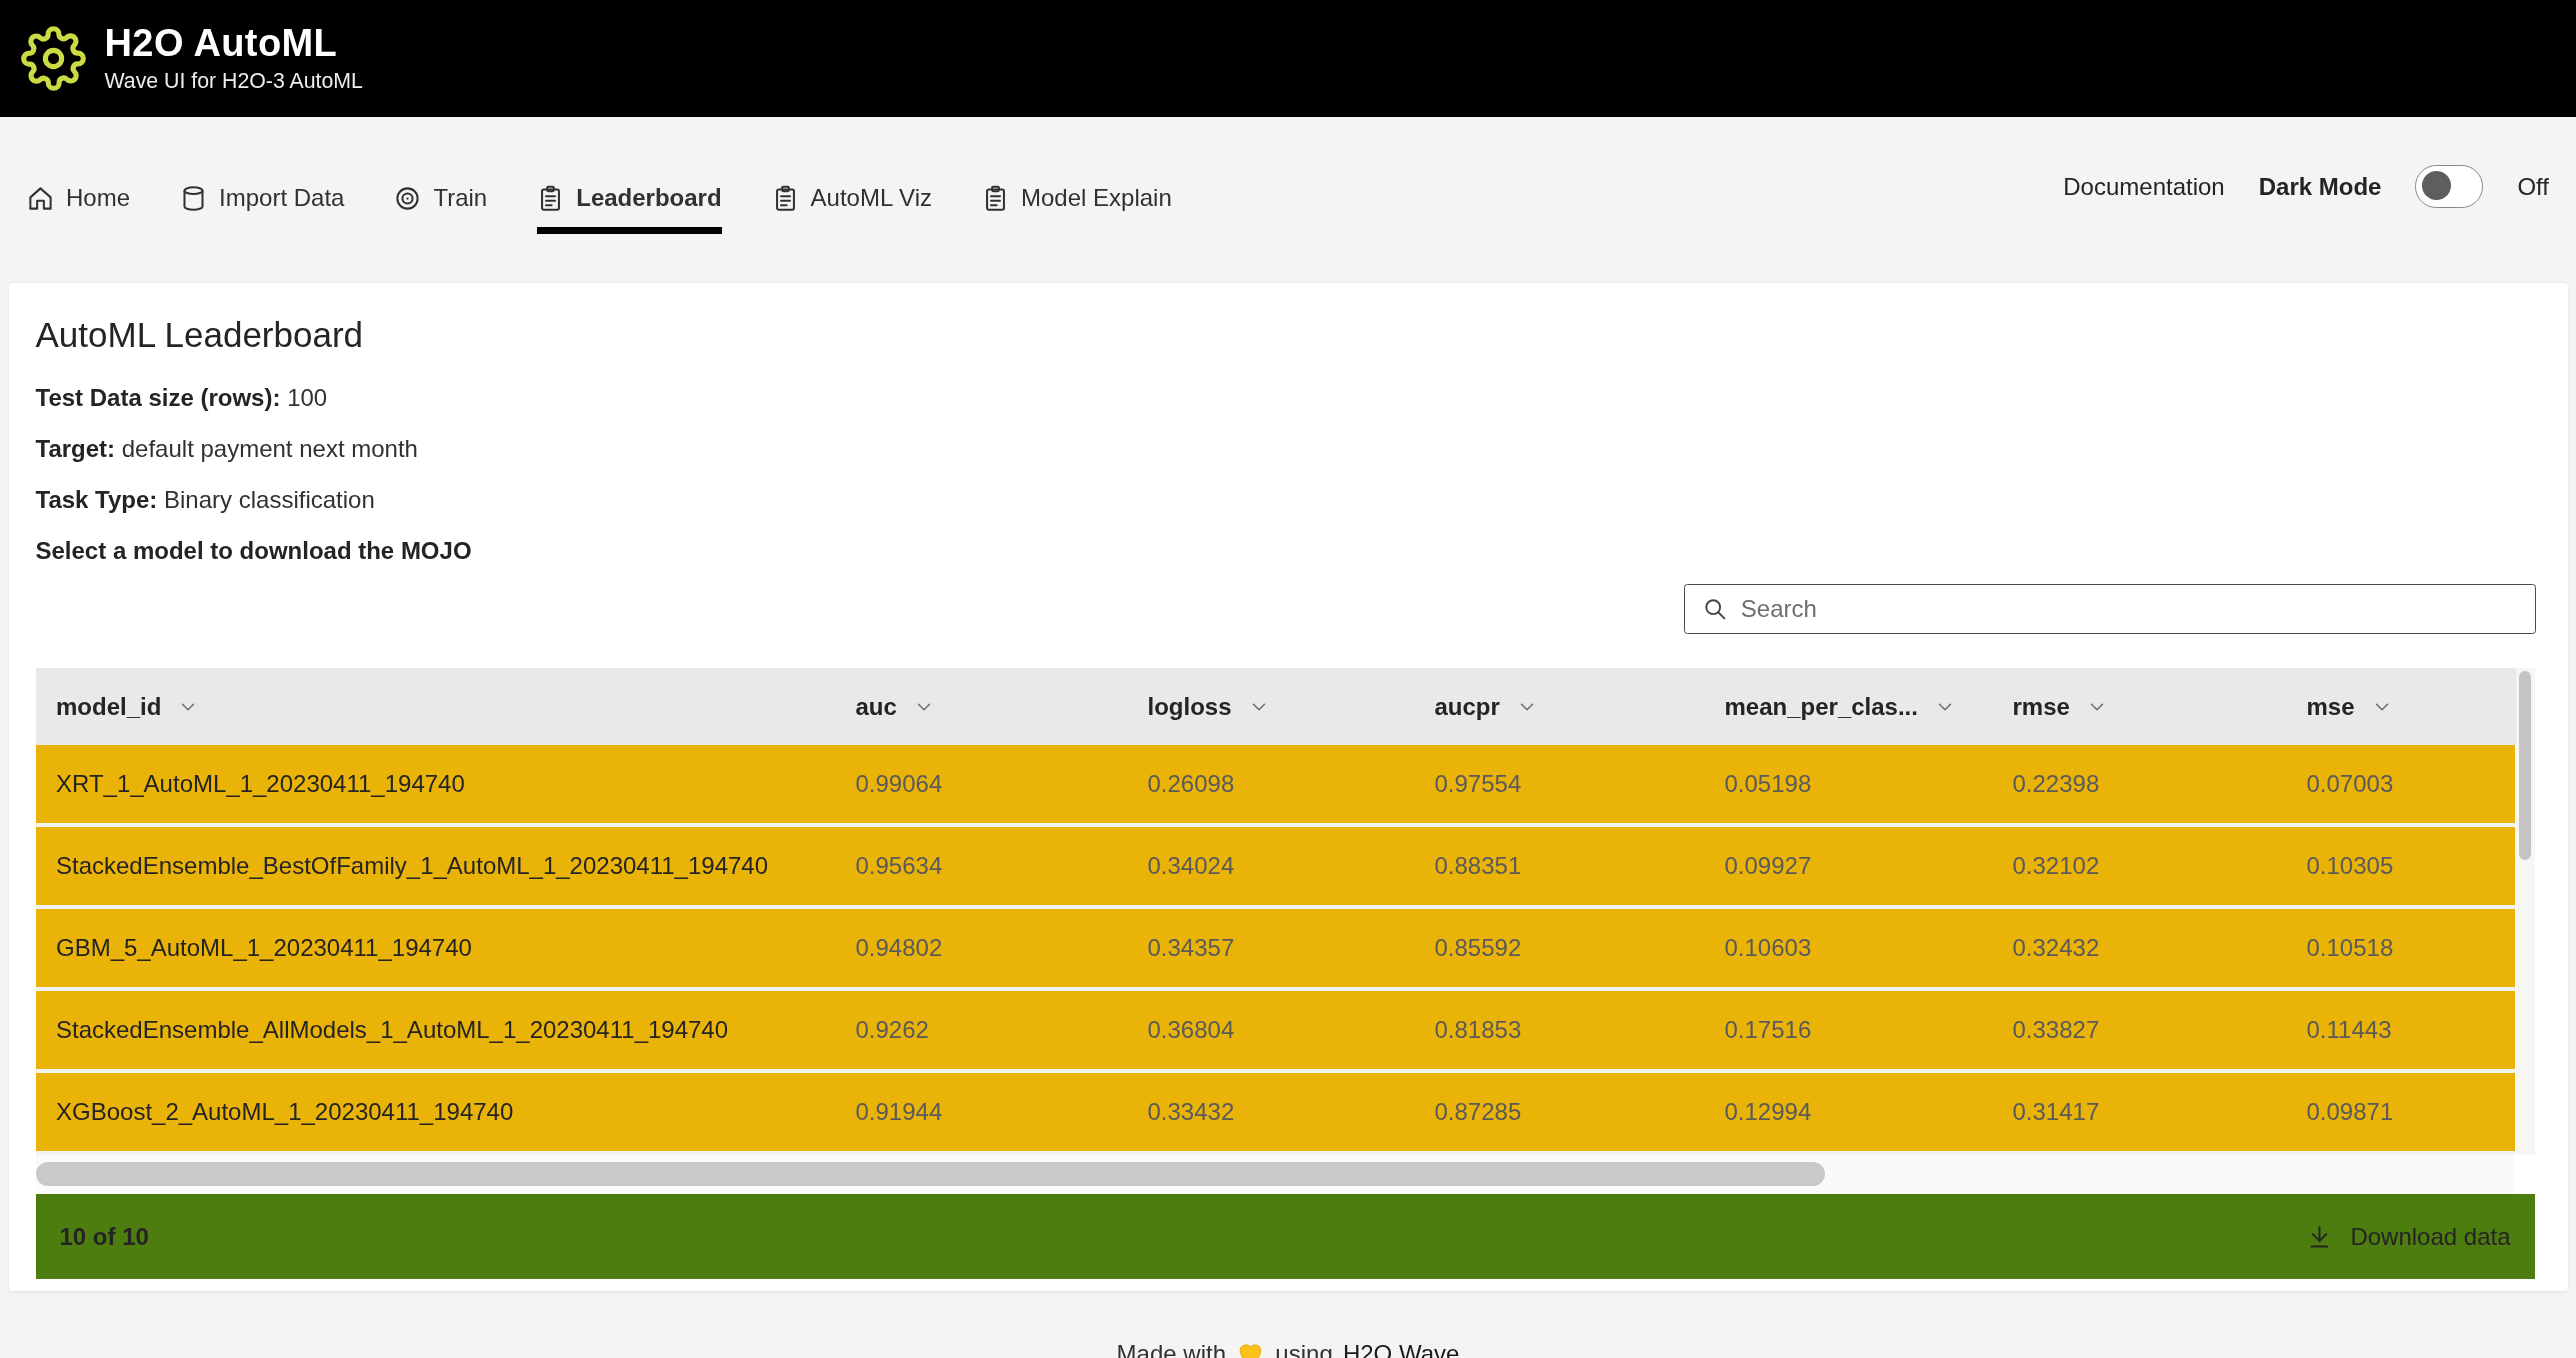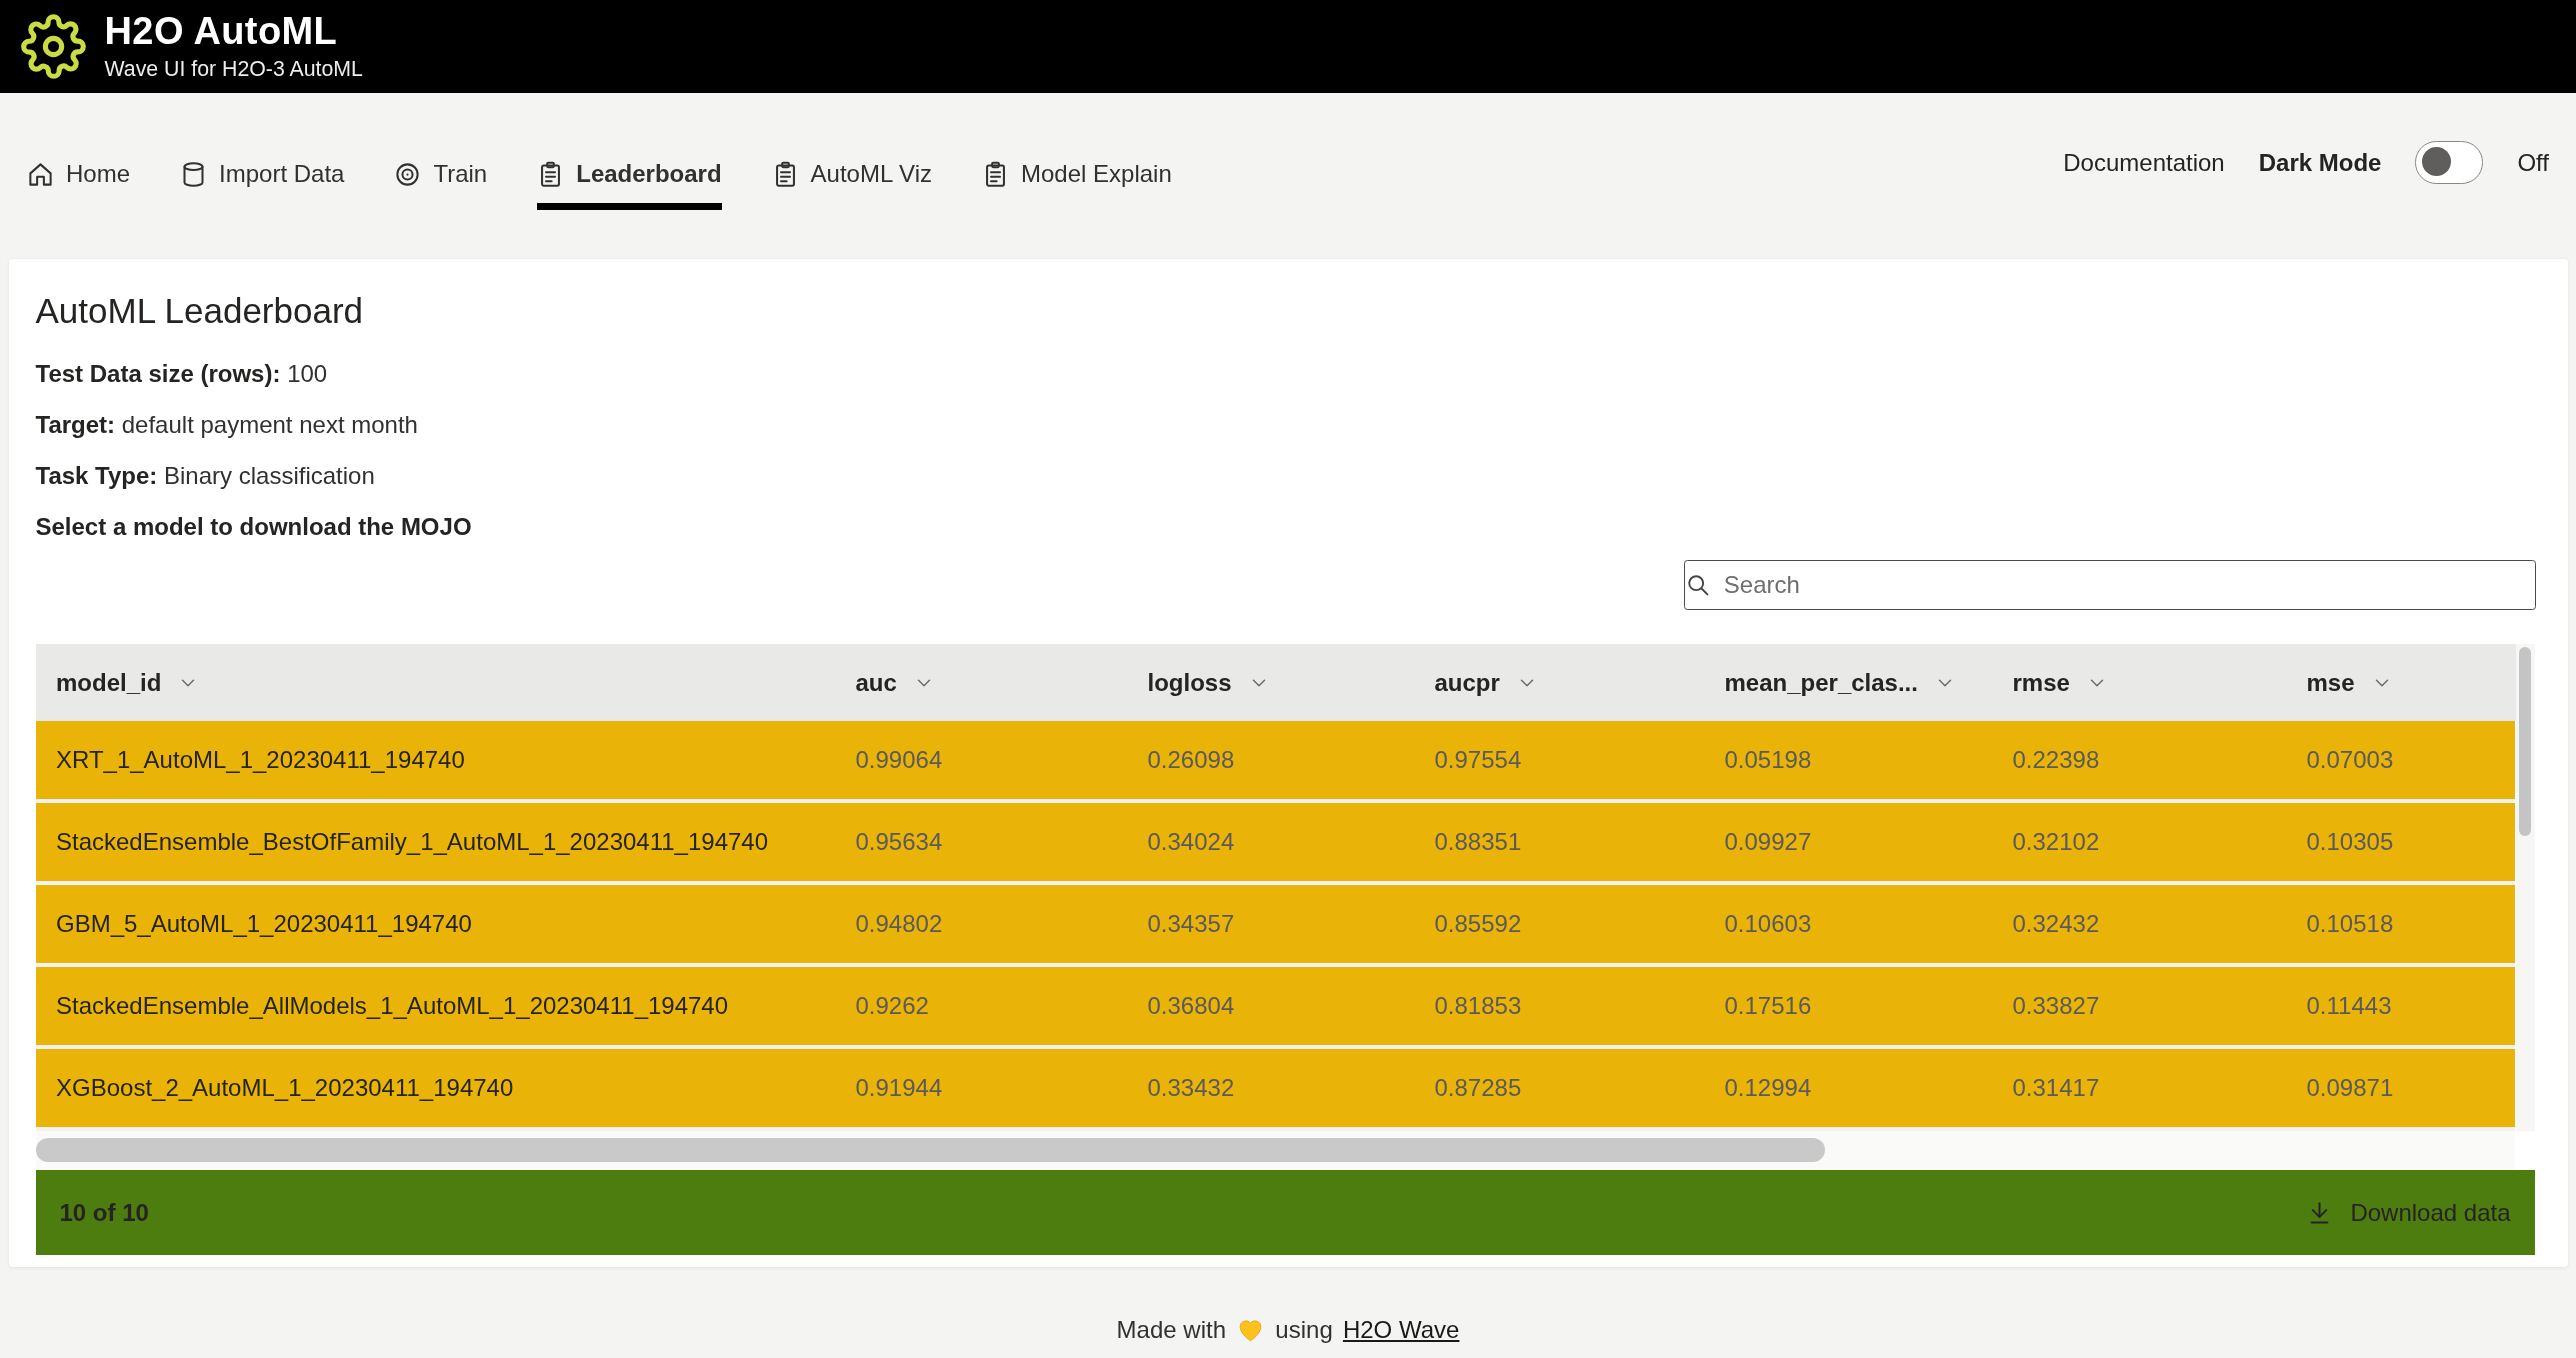--- a/index.html
+++ b/index.html
@@ -6,21 +6,21 @@
   html,body { width:2576px; height:1359px; }
   body {
     font-family:"Liberation Sans", sans-serif;
     background:#f4f4f3;
     color:#252423;
     overflow:hidden;
   }
 
   
   .topbar {
-    height:93px; background:#000; display:flex; align-items:center;
+    height:117px; background:#000; display:flex; align-items:center;
     padding-left:20.5px; gap:19px;
   }
   .gear { width:65px; height:65px; flex:0 0 auto; }
   .topbar-titles { display:flex; flex-direction:column; justify-content:center; }
   .topbar-title { color:#fff; font-size:38px; font-weight:600; letter-spacing:0.4px; line-height:1.1; }
   .topbar-subtitle { color:#ededed; font-size:21.3px; font-weight:400; margin-top:5.1px; }
 
   
   .navbar { position:relative; height:166px; }
   .nav-tabs { position:absolute; left:27px; top:67px; display:flex; gap:50px; }
@@ -44,21 +44,21 @@
     padding:32px 32px 12px 27px; min-height:976px;
   }
   .page-title { font-size:35px; font-weight:400; color:#252423; margin-bottom:29px; }
   .info-line { font-size:24px; color:#323130; margin-bottom:23px; }
   .info-line b { font-weight:700; color:#252423; }
   .select-hint { font-size:24px; font-weight:700; color:#252423; margin-bottom:19px; }
 
   .search-row { display:flex; justify-content:flex-end; margin-bottom:34px; }
   .search-box {
     width:852px; height:50px; border:1.7px solid #4a4a48; border-radius:3.4px;
-    display:flex; align-items:center; gap:13.7px; background:#fff;
+    display:flex; align-items:center; padding-left:17px; gap:13.7px; background:#fff;
   }
   .search-box svg { width:25.6px; height:25.6px; stroke:#444; flex:0 0 auto; }
   .search-box input {
     border:none; outline:none; font-size:24px; color:#252423; flex:1;
     font-family:"Liberation Sans", sans-serif; background:transparent; height:100%;
   }
   .search-box input::placeholder { color:#6e6e6e; }
 
   
   .table-wrap { position:relative; width:2499px; }

